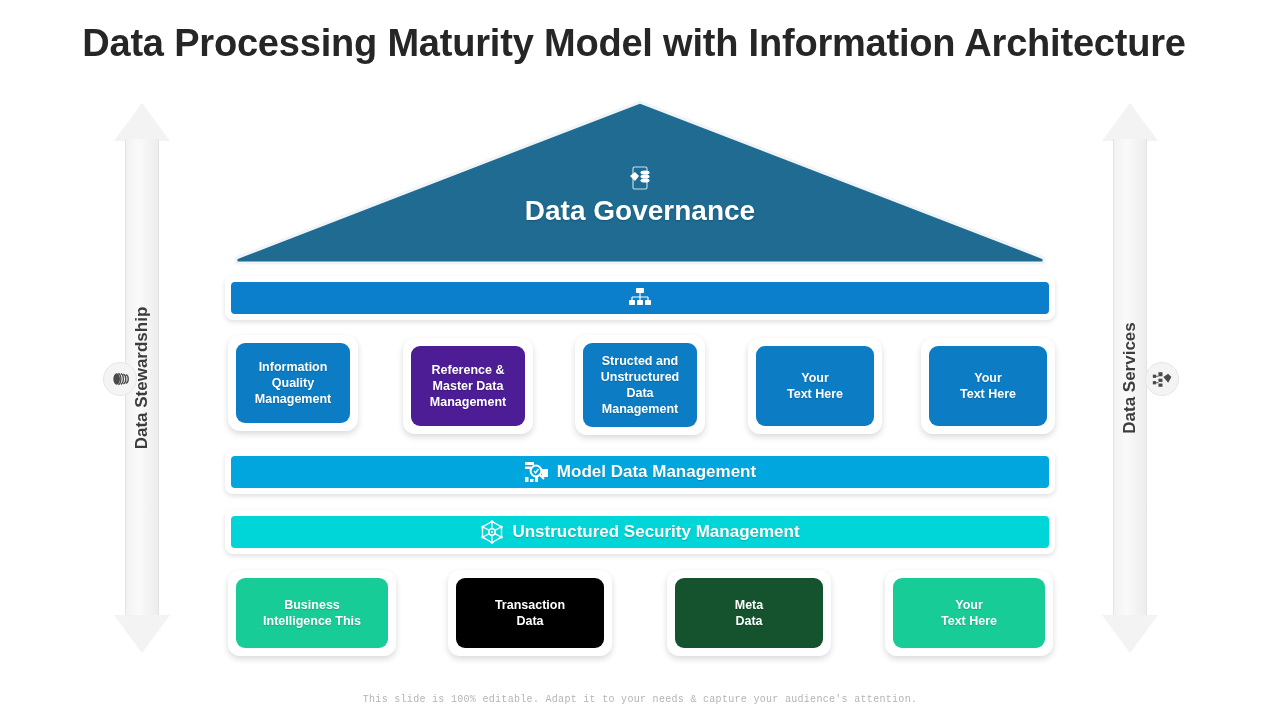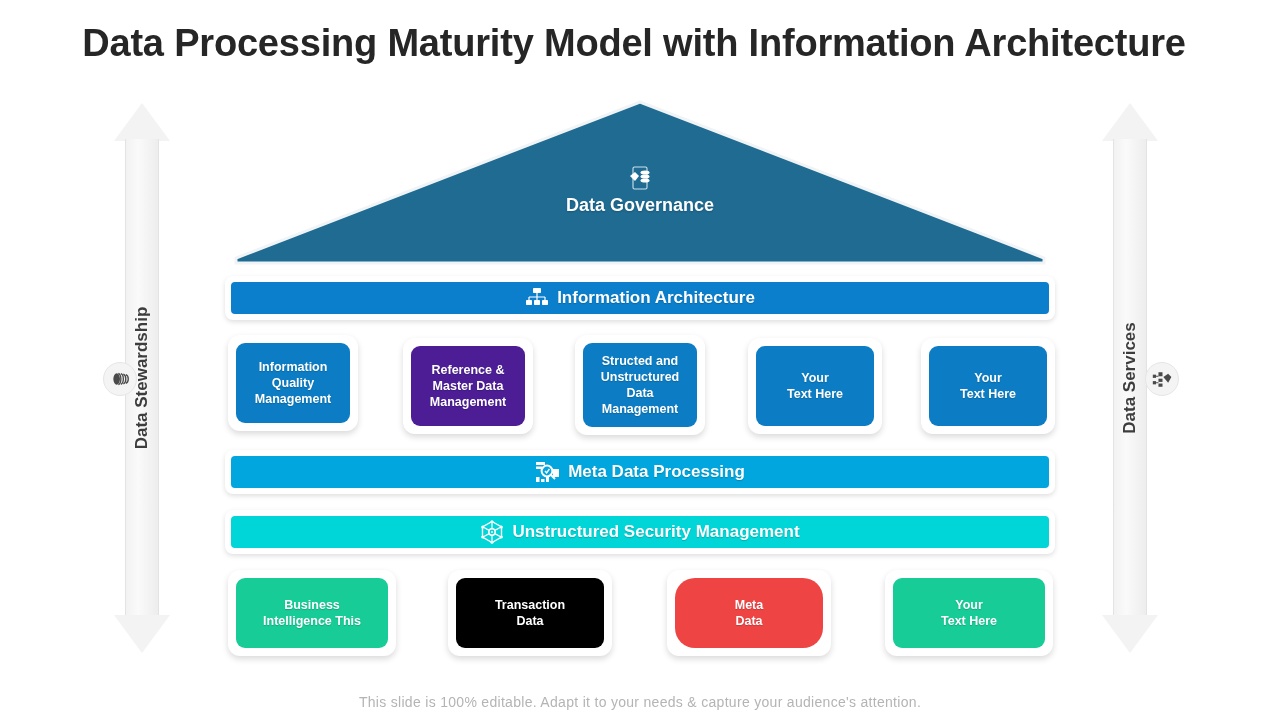--- a/index.html
+++ b/index.html
@@ -109,21 +109,21 @@
     top: 0;
     width: 816px;
     height: 165px;
   }
   #roof-label {
     position: absolute;
     left: 0;
     top: 95px;
     width: 816px;
     text-align: center;
-    font-size: 18px;
+    font-size: 28px;
     font-weight: bold;
     color: #ffffff;
     font-family: "Liberation Sans", sans-serif;
     text-shadow: 0 1px 2px rgba(0,0,0,0.2);
   }
   #roof-icon {
     position: absolute;
     left: 50%;
     top: 66px;
     transform: translateX(-50%);
@@ -184,24 +184,24 @@
     white-space: pre-line;
   }
 
   
   #footer-note {
     position: absolute;
     left: 0;
     top: 694px;
     width: 1280px;
     text-align: center;
-    font-size: 14px;
+    font-size: 10px;
     color: #b4b4b4;
     letter-spacing: 0.3px;
-    font-family: Liberation Sans, sans-serif;
+    font-family: Liberation Mono, monospace;
   }
 
   .ico { display: block; }
 </style>
 </head>
 <body>
 
 <div id="slide">
 
   <div id="page-title" style="color: rgb(38, 38, 38);">Data Processing Maturity Model with Information Architecture</div>
@@ -260,21 +260,20 @@
     <div class="bar" id="bar-0" style="background: rgb(11, 127, 203);">
       <span>
         <svg class="ico" width="24" height="22" viewBox="0 0 24 22" aria-hidden="true">
           <rect x="8" y="1" width="8" height="5" rx="0.8" fill="#ffffff"></rect>
           <path d="M12 6 V10 M4 10 H20 M4 10 V13 M12 10 V13 M20 10 V13" stroke="#ffffff" stroke-width="1.2" fill="none"></path>
           <rect x="1" y="13" width="6" height="5" rx="0.8" fill="#ffffff"></rect>
           <rect x="9" y="13" width="6" height="5" rx="0.8" fill="#ffffff"></rect>
           <rect x="17" y="13" width="6" height="5" rx="0.8" fill="#ffffff"></rect>
         </svg>
       </span>
-      <span>Information Architecture</span>
     </div>
   </div>
 
   <div class="card-frame" style="left:228px; top:335px; width:130px; height:96px;">
     <div class="card" id="card-t0" style="background: rgb(12, 125, 196);">Information
 Quality
 Management</div>
   </div>
 
   <div class="card-frame" style="left:403px; top:338px; width:130px; height:96px;">
@@ -308,21 +307,21 @@
           <rect x="1" y="5.5" width="6" height="2.5" fill="#ffffff"></rect>
           <circle cx="12" cy="10" r="5.4" fill="none" stroke="#ffffff" stroke-width="2"></circle>
           <path d="M10 10 l1.6 1.8 L14.4 8" stroke="#ffffff" stroke-width="1.4" fill="none"></path>
           <path d="M16 14 l4 4" stroke="#ffffff" stroke-width="2"></path>
           <rect x="18" y="8" width="6" height="8" fill="#ffffff"></rect>
           <rect x="1" y="16" width="3.5" height="5" fill="#ffffff"></rect>
           <rect x="6" y="18" width="3.5" height="3" fill="#ffffff"></rect>
           <rect x="11" y="16" width="3" height="5" fill="#ffffff"></rect>
         </svg>
       </span>
-      <span>Meta Data Processing</span>
+      <span>Model Data Management</span>
     </div>
   </div>
 
   <div class="frame bar-frame" style="top:510px;">
     <div class="bar" id="bar-2" style="background: rgb(0, 213, 215);">
       <span>
         <svg class="ico" width="24" height="24" viewBox="0 0 24 24" aria-hidden="true">
           <polygon points="12,1.5 21.5,6.8 21.5,17.2 12,22.5 2.5,17.2 2.5,6.8" fill="none" stroke="#ffffff" stroke-width="1.4"></polygon>
           <circle cx="12" cy="12" r="3.2" fill="none" stroke="#ffffff" stroke-width="1.5"></circle>
           <circle cx="12" cy="12" r="1.1" fill="#ffffff"></circle>
@@ -343,21 +342,21 @@
     <div class="card" id="card-b0" style="background: rgb(24, 204, 151);">Business
 Intelligence This</div>
   </div>
 
   <div class="card-frame" style="left:448px; top:570px; width:164px; height:86px;">
     <div class="card" id="card-b1" style="background: #000000;">Transaction
 Data</div>
   </div>
 
   <div class="card-frame" style="left:667px; top:570px; width:164px; height:86px;">
-    <div class="card" id="card-b2" style="background: #ef4444; border-radius: 20px;">Meta
+    <div class="card" id="card-b2" style="background: #14532d;">Meta
 Data</div>
   </div>
 
   <div class="card-frame" style="left:885px; top:570px; width:168px; height:86px;">
     <div class="card" id="card-b3" style="background: rgb(24, 204, 151);">Your
 Text Here</div>
   </div>
 
   <div id="footer-note" style="color: rgb(180, 180, 180);">This slide is 100% editable. Adapt it to your needs &amp; capture your audience's attention.</div>
 

